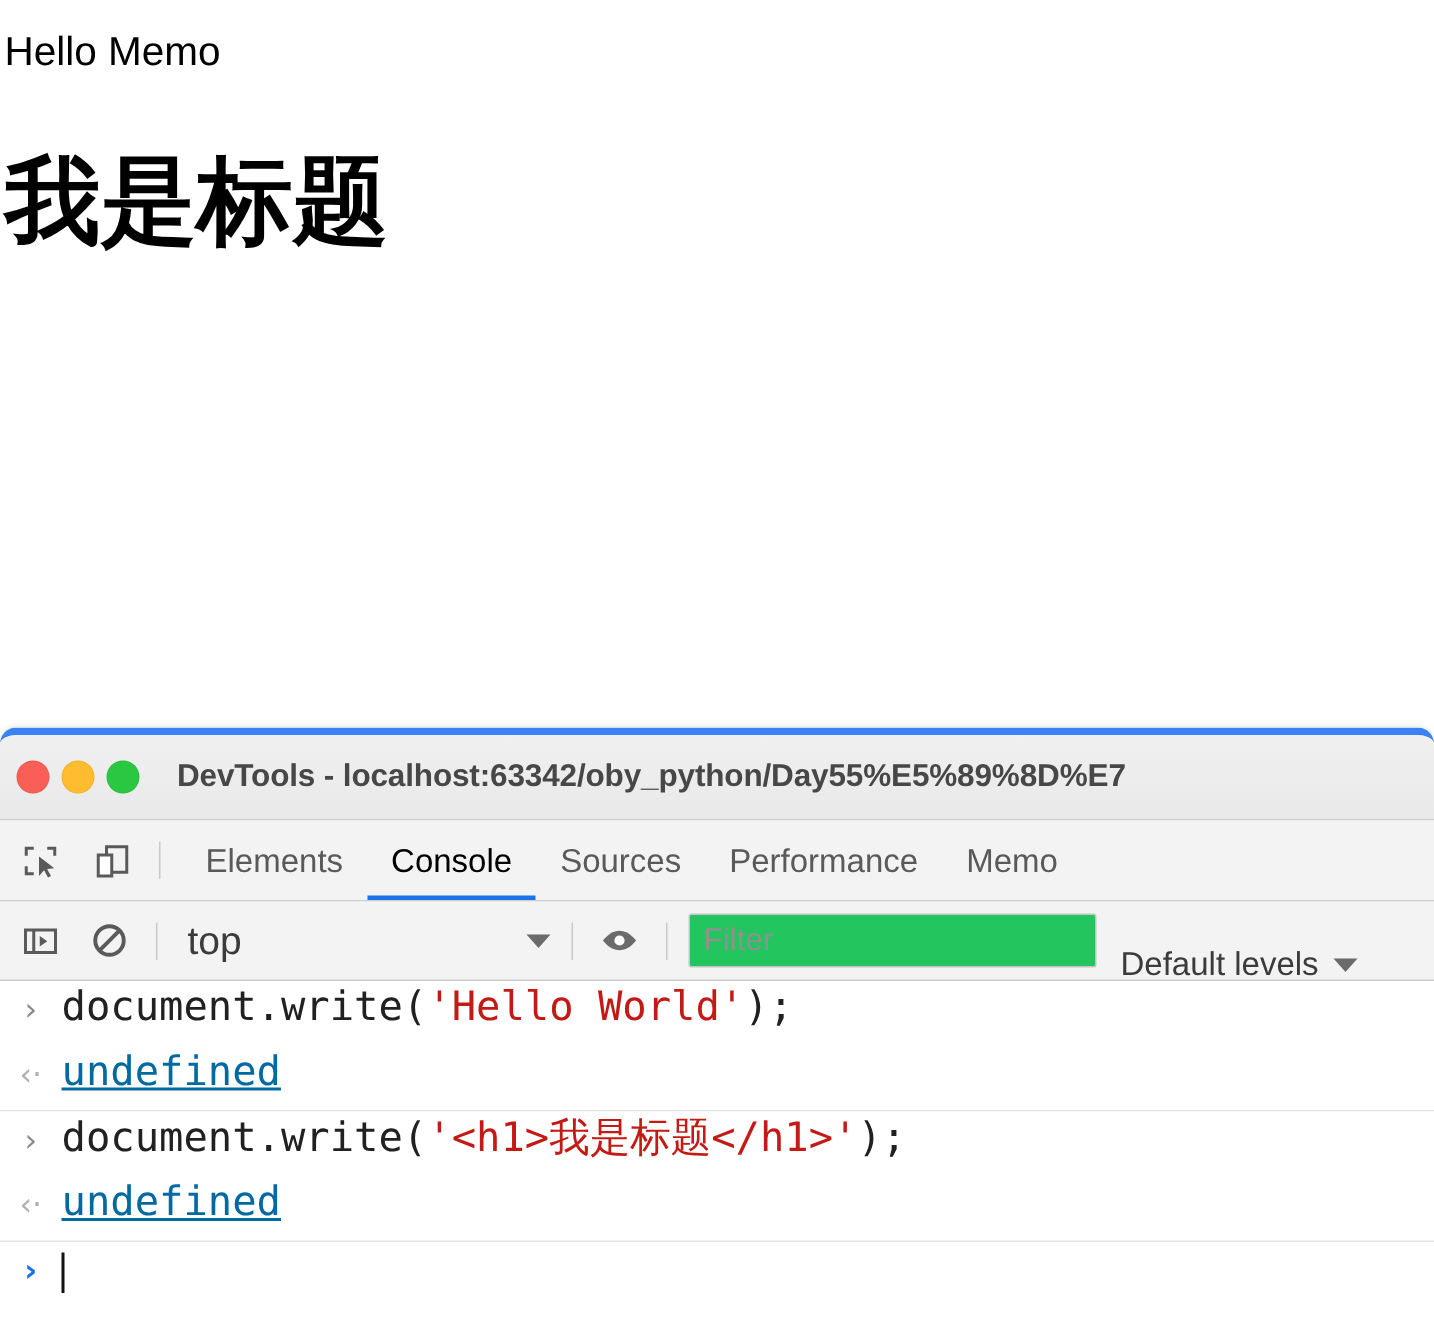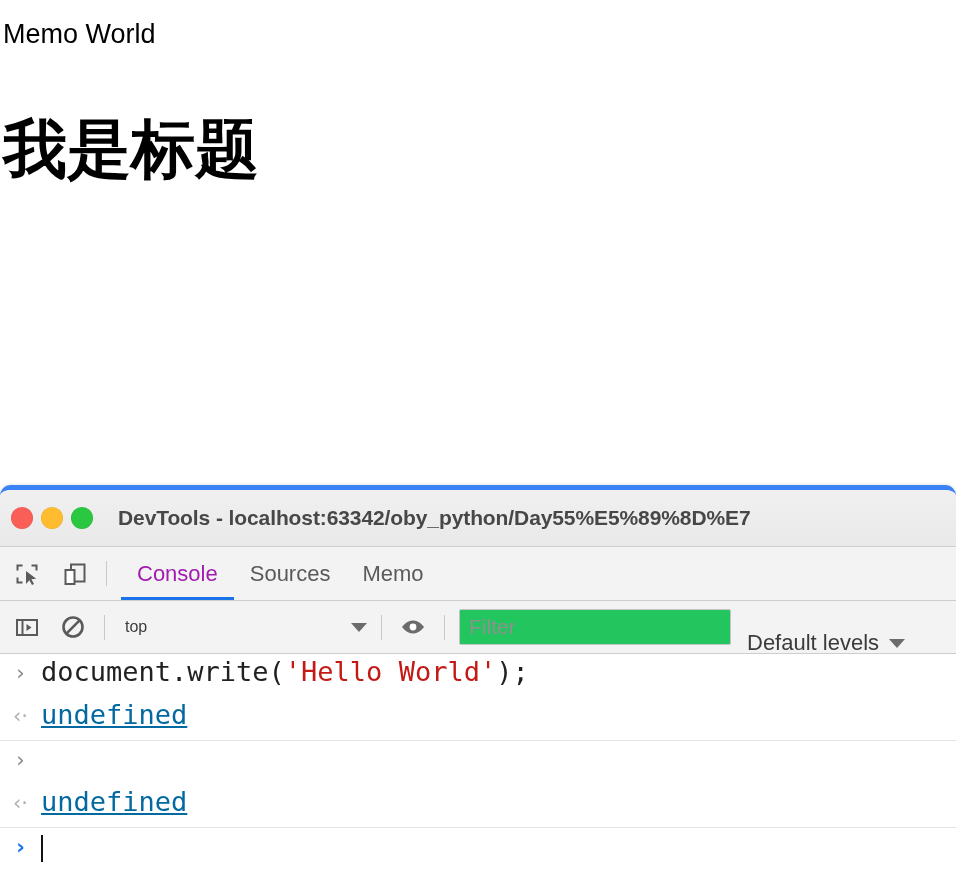--- a/index.html
+++ b/index.html
@@ -31,21 +31,21 @@
     top: 18px;
     font-family: "Liberation Sans", sans-serif;
     font-size: 27px;
     line-height: 32px;
     color: #000000;
     white-space: pre;
   }
   #page-h1 {
     position: absolute;
     left: 3px;
-    top: 112px;
+    top: 97px;
     margin: 0;
     font-family: "Liberation Sans", sans-serif;
     font-size: 64px;
     font-weight: bold;
     line-height: 74px;
     color: #000000;
     white-space: pre;
   }
 
   
@@ -135,21 +135,21 @@
     display: flex;
     align-items: center;
     font-family: "Liberation Sans", sans-serif;
     font-size: 22px;
     color: #5a5a5a;
     white-space: nowrap;
     flex: none;
     cursor: default;
   }
   .main-tab.active {
-    color: #a21caf;
+    color: #000000;
   }
   .main-tab.active::after {
     content: "";
     position: absolute;
     left: 0;
     right: 0;
     bottom: 0;
     height: 3px;
     background: #1a73e8;
   }
@@ -167,21 +167,21 @@
   #context-select {
     display: flex;
     align-items: center;
     width: 248px;
     height: 34px;
     flex: none;
     cursor: default;
   }
   #context-label {
     font-family: "Liberation Sans", sans-serif;
-    font-size: 16px;
+    font-size: 26px;
     color: #3b3b3b;
     flex: 1;
     padding-left: 6px;
   }
   .caret {
     width: 0;
     height: 0;
     border-left: 8px solid transparent;
     border-right: 8px solid transparent;
     border-top: 9px solid #6b6b6b;
@@ -285,21 +285,21 @@
     width: 2px;
     height: 27px;
     background: #121212;
     margin-top: 5px;
   }
 </style>
 </head>
 <body>
 
 <div id="page-area">
-  <div id="page-text">Memo World</div>
+  <div id="page-text">Hello Memo</div>
   <h1 id="page-h1">我是标题</h1>
 </div>
 
 <div id="devtools-window">
 
   <div id="titlebar">
     <div class="traffic-lights">
       <span class="tl tl-close"></span>
       <span class="tl tl-min"></span>
       <span class="tl tl-max"></span>
@@ -318,25 +318,31 @@
 
     <div class="tool-icon-btn" id="device-btn">
       <svg width="28" height="28" viewBox="0 0 28 28" aria-hidden="true">
         <rect x="10" y="4.5" width="13.5" height="17" fill="none" stroke="#5a5a5a" stroke-width="2"></rect>
         <rect x="4.5" y="10" width="9" height="14" fill="#ffffff" stroke="#5a5a5a" stroke-width="2"></rect>
       </svg>
     </div>
 
     <div class="vdiv"></div>
 
+    <div class="main-tab">
+      <span>Elements</span>
+    </div>
     <div class="main-tab active">
       <span>Console</span>
     </div>
     <div class="main-tab">
       <span>Sources</span>
+    </div>
+    <div class="main-tab">
+      <span>Performance</span>
     </div>
     <div class="main-tab">
       <span>Memo</span>
     </div>
   </div>
 
   <div id="console-toolbar">
 
     <div class="tool-icon-btn" style="margin-left:10px;">
       <svg width="28" height="28" viewBox="0 0 28 28" aria-hidden="true">
@@ -392,20 +398,21 @@
       <div class="row-gutter">
         <span class="arrow-out">‹·</span>
       </div>
       <div class="row-text"><span class="undef">undefined</span></div>
     </div>
 
     <div class="console-row">
       <div class="row-gutter">
         <span class="arrow-in">›</span>
       </div>
+      <div class="row-text"><span>document.write(</span><span class="str">'&lt;h1&gt;我是标题&lt;/h1&gt;'</span><span>);</span></div>
     </div>
 
     <div class="console-row result">
       <div class="row-gutter">
         <span class="arrow-out">‹·</span>
       </div>
       <div class="row-text"><span class="undef">undefined</span></div>
     </div>
 
     <div id="prompt-row">

